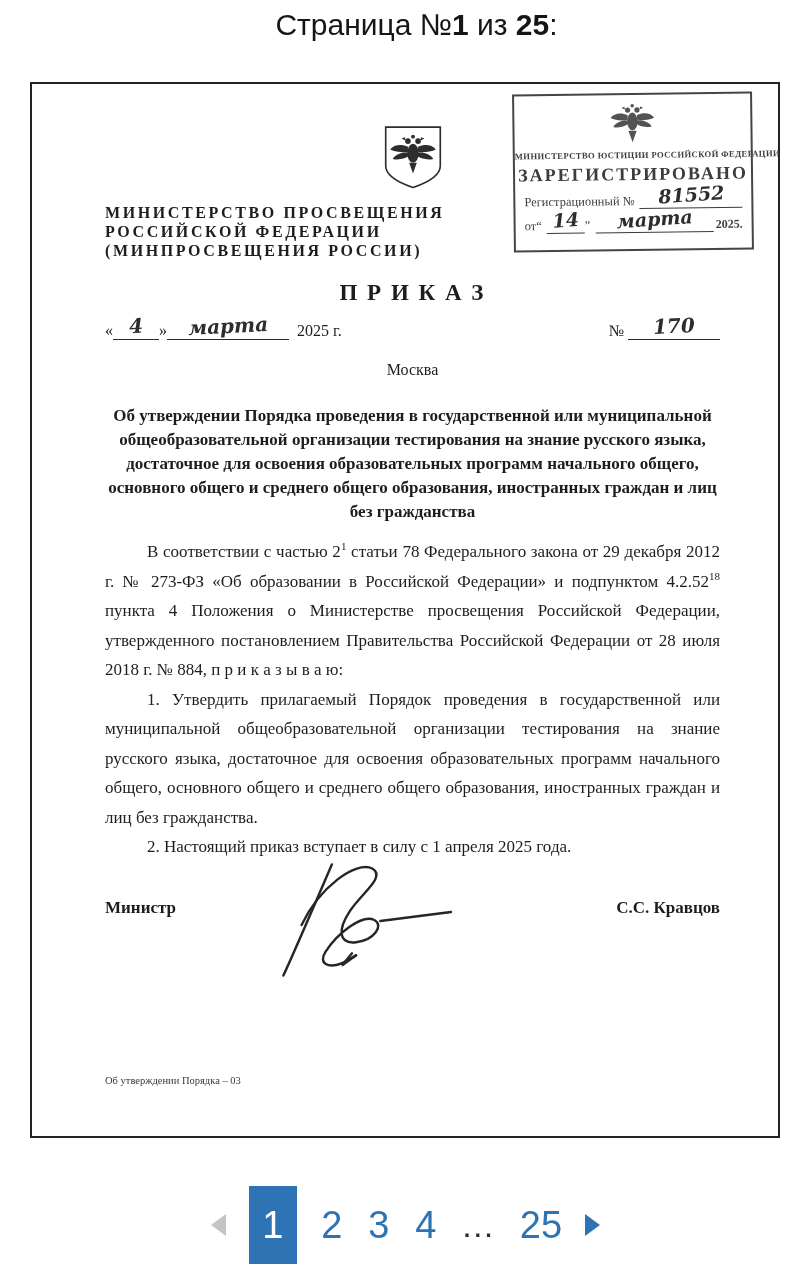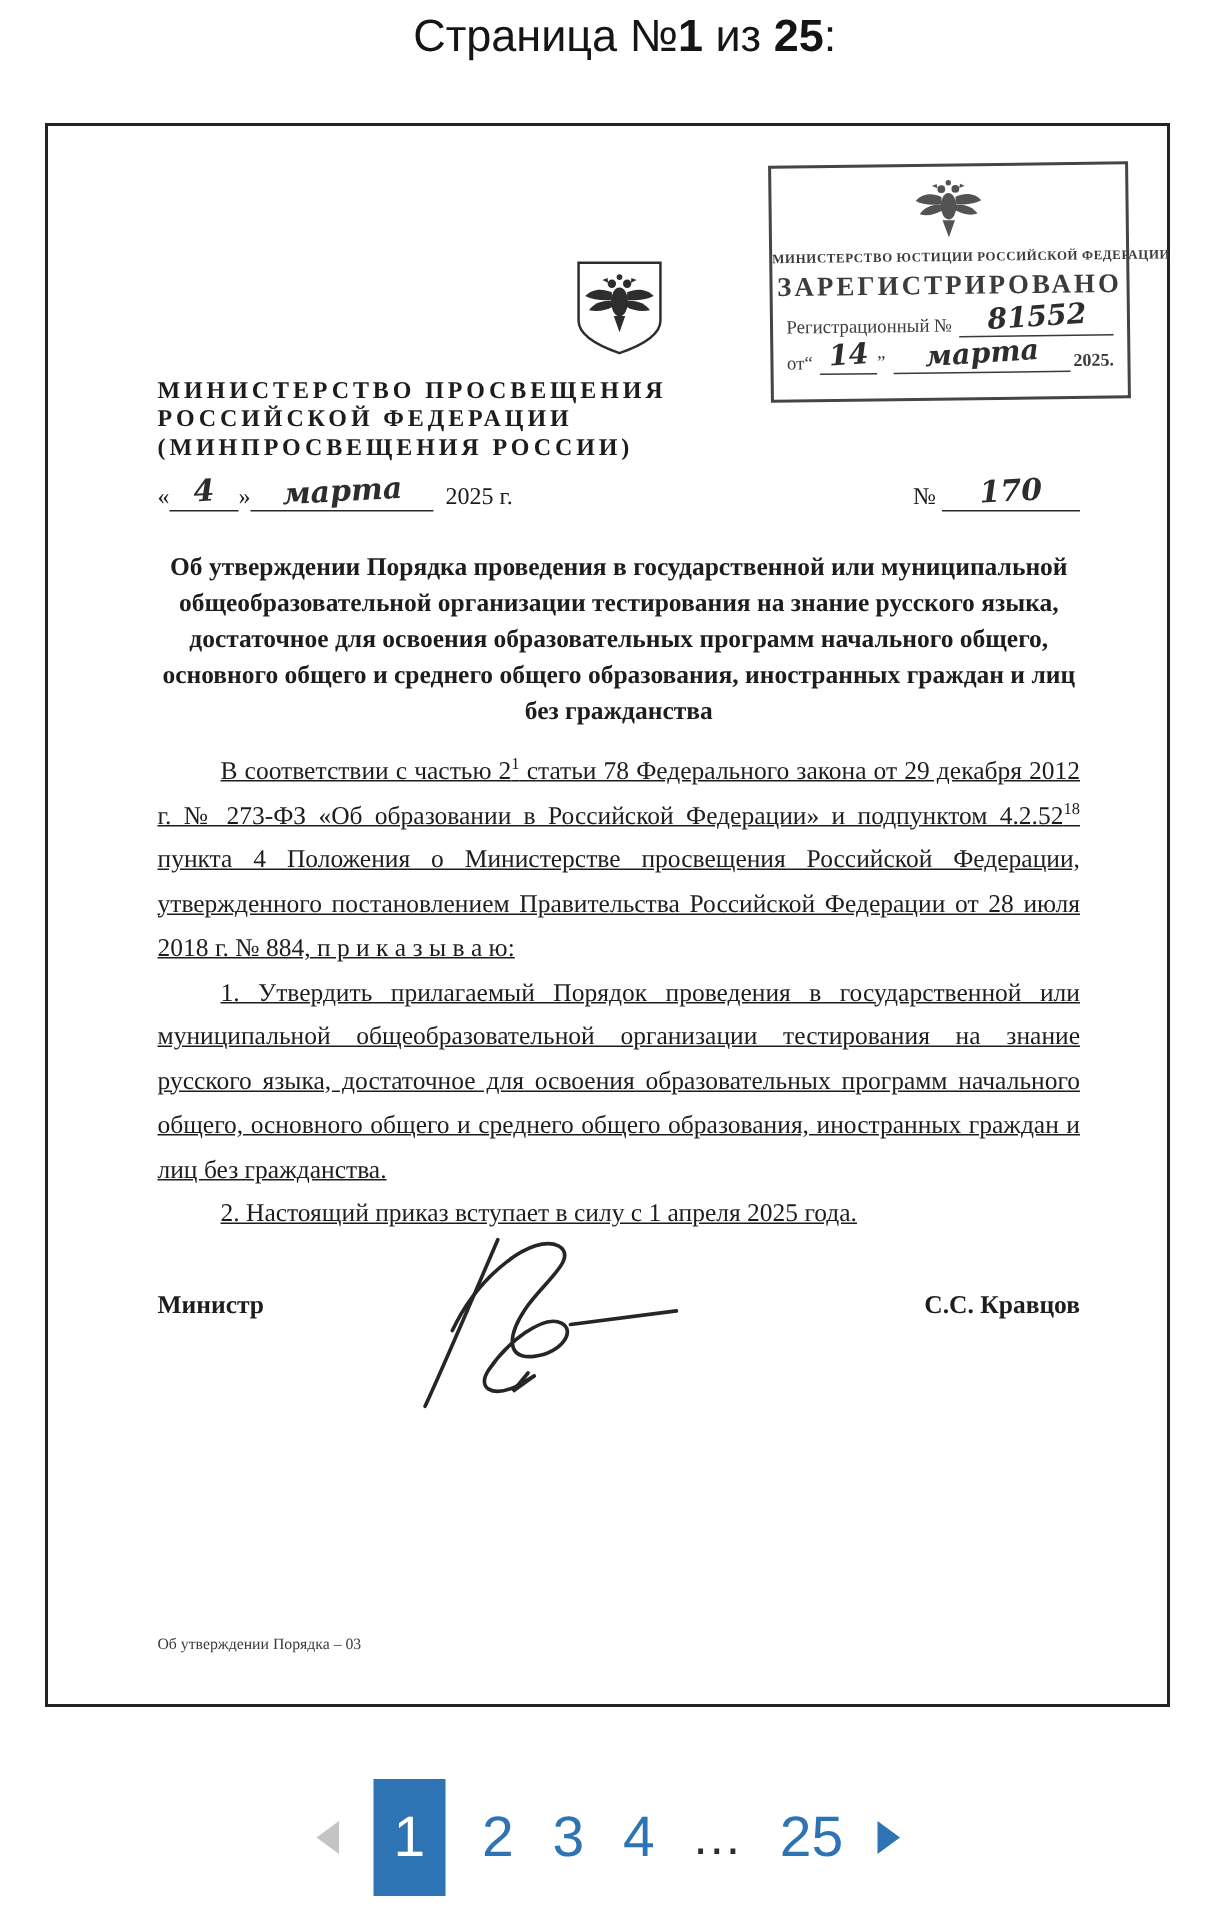--- a/index.html
+++ b/index.html
@@ -12,21 +12,21 @@
   }
   .page-header b{font-weight:700;}
 
   
   .doc{
     position:absolute;left:30px;top:82px;width:750px;height:1056px;
     background:#fff;border:2px solid #232323;box-sizing:border-box;
     font-family:"Liberation Serif",serif;color:#1d1d1d;
   }
   .doc-inner{position:relative;width:100%;height:100%;box-sizing:border-box;
-    padding:72px 58px 0 73px;margin-top:16px;}
+    padding:40px 58px 0 73px;}
 
   
   .stamp{
     position:absolute;left:481px;top:9px;width:240px;height:158px;
     border:2px solid #454545;box-sizing:border-box;color:#3c3c3c;
     text-align:center;transform:rotate(-.7deg);
   }
   .stamp-eagle{display:block;margin:4px auto 0;width:52px;height:48px;opacity:.88;}
   .stamp-ministry{font:700 8.6px/10px "Liberation Serif",serif;letter-spacing:.4px;
     margin-top:3px;white-space:nowrap;}
@@ -61,21 +61,21 @@
   .blank.month{width:122px;}
   .blank.num{width:92px;}
   .date-left .hand,.doc-number .hand{font-size:20px;line-height:14px;}
   .date-left .year-txt{margin-left:8px;}
   .doc-number .lbl{margin-right:4px;}
 
   .city{text-align:center;font-size:16px;margin-top:21px;}
 
   .subject{text-align:center;font:700 17px/24px "Liberation Serif",serif;margin-top:25px;}
 
-  .para{font-size:17px;line-height:29.5px;text-align:justify;text-indent:42px;margin:0;text-decoration:underline;}
+  .para{font-size:17px;line-height:29.5px;text-align:justify;text-indent:42px;margin:0;}
   .para.first{margin-top:13px;}
   .para sup{font-size:11px;line-height:0;}
 
   .sig-row{position:relative;display:flex;justify-content:space-between;
     font-size:17px;margin-top:36px;font-weight:bold;}
   .sig-svg{position:absolute;left:138px;top:-40px;width:212px;height:122px;pointer-events:none;}
 
   .footnote{position:absolute;left:73px;top:991px;font-size:10.5px;color:#3a3a3a;}
 
   
@@ -150,35 +150,37 @@
         <path d="M44 61 L50 78 L56 61 Z"></path>
       </g>
     </svg>
 
     <div class="ministry">
       <div>МИНИСТЕРСТВО ПРОСВЕЩЕНИЯ</div>
       <div>РОССИЙСКОЙ ФЕДЕРАЦИИ</div>
       <div>(МИНПРОСВЕЩЕНИЯ РОССИИ)</div>
     </div>
 
+    <div class="prikaz">П Р И К А З</div>
 
     <div class="date-row">
       <div class="date-left">
         <span>«</span>
         <span class="blank day"><span class="hand">4</span></span>
         <span>»</span>
         <span class="blank month"><span class="hand">марта</span></span>
         <span class="year-txt">2025 г.</span>
       </div>
       <div class="doc-number">
         <span class="lbl">№</span>
         <span class="blank num"><span class="hand">170</span></span>
       </div>
     </div>
 
+    <div class="city">Москва</div>
 
     <div class="subject">Об утверждении Порядка проведения в государственной или муниципальной общеобразовательной организации тестирования на знание русского языка, достаточное для освоения образовательных программ начального общего, основного общего и среднего общего образования, иностранных граждан и лиц без гражданства</div>
 
     <p class="para first"><span>В соответствии с частью 2</span><sup>1</sup><span> статьи 78 Федерального закона от 29 декабря 2012 г. № 273-ФЗ «Об образовании в Российской Федерации» и подпунктом 4.2.52</span><sup>18</sup><span> пункта 4 Положения о Министерстве просвещения Российской Федерации, утвержденного постановлением Правительства Российской Федерации от 28 июля 2018 г. № 884, п р и к а з ы в а ю:</span></p>
 
     <p class="para">1. Утвердить прилагаемый Порядок проведения в государственной или муниципальной общеобразовательной организации тестирования на знание русского языка, достаточное для освоения образовательных программ начального общего, основного общего и среднего общего образования, иностранных граждан и лиц без гражданства.</p>
 
     <p class="para">2. Настоящий приказ вступает в силу с 1 апреля 2025 года.</p>
 
     <div class="sig-row">

